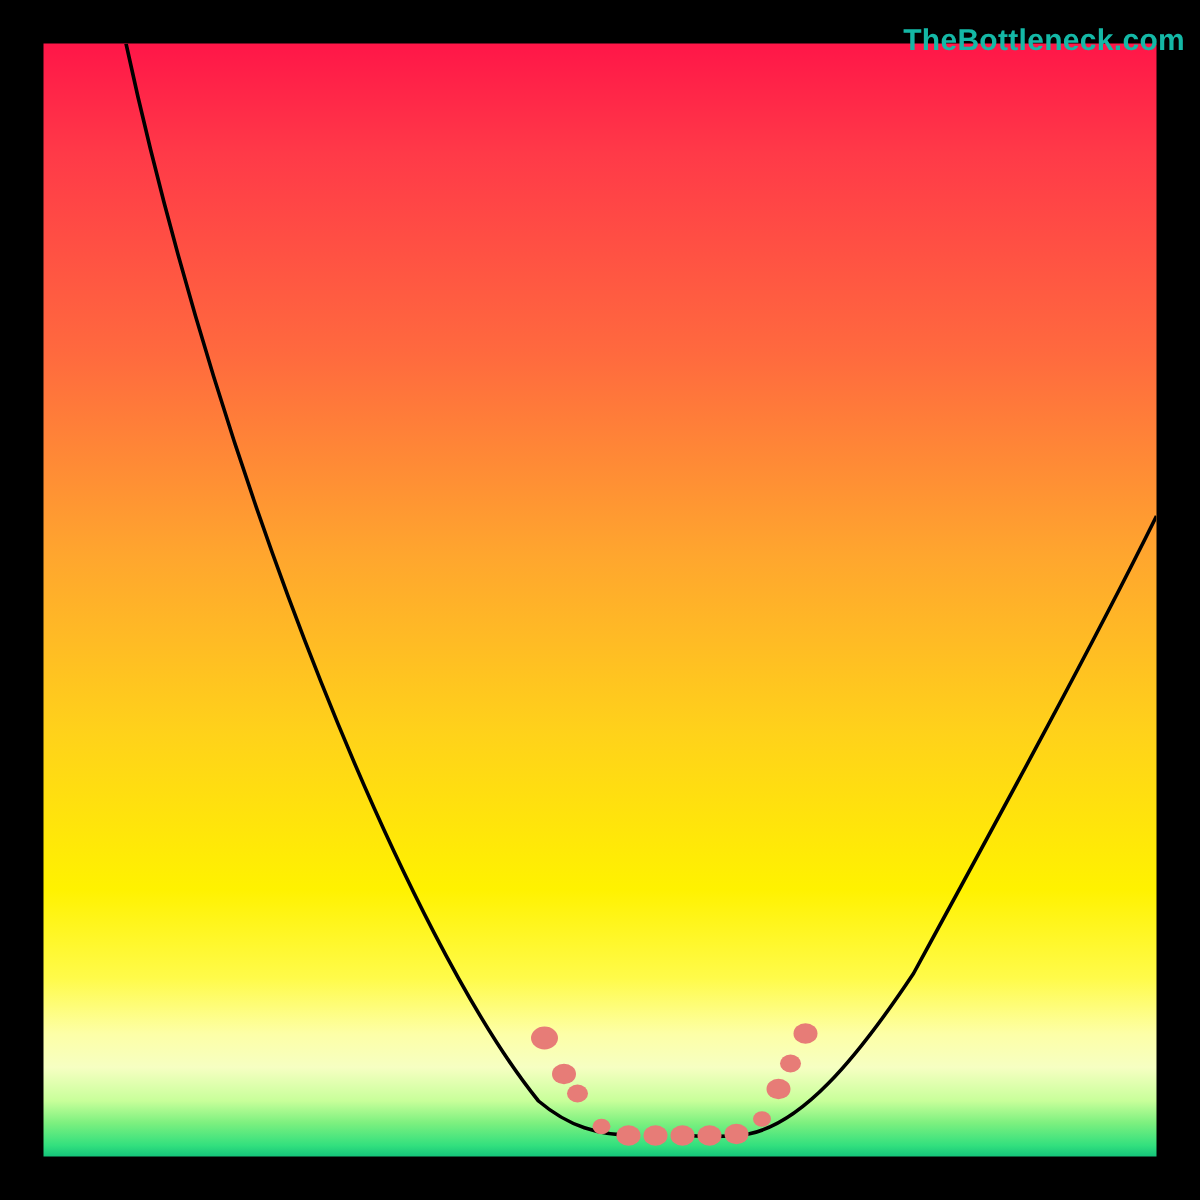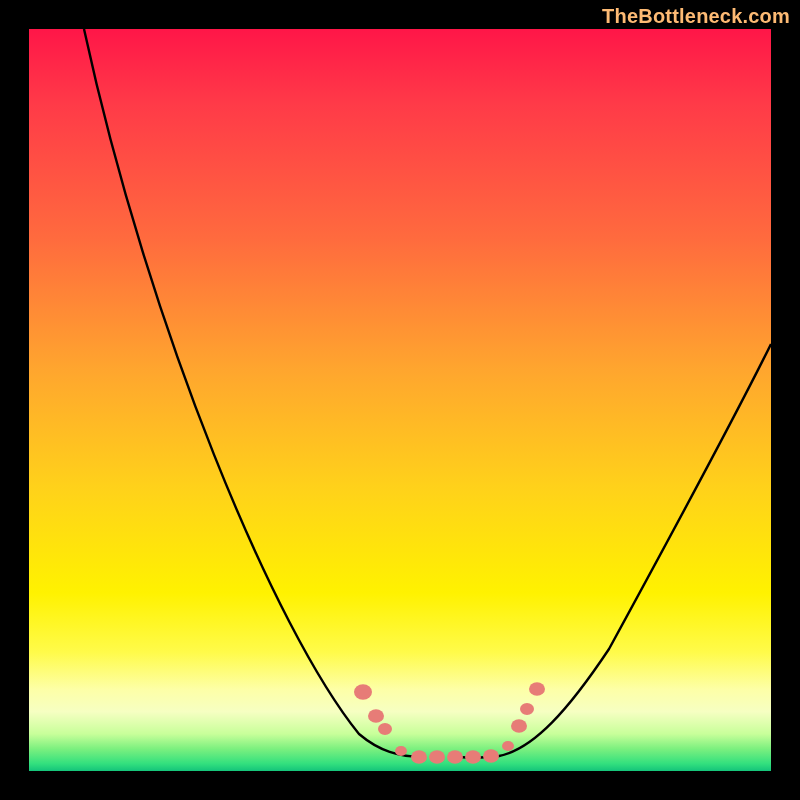--- a/index.html
+++ b/index.html
@@ -31,23 +31,23 @@
       #fdffa7 89%,
       #f6ffc2 92%,
       #c8ff9a 95%,
       #7cf07f 97%,
       #33e07e 99%,
       #14c47a 100%
     );
   }
   .watermark {
     position: absolute;
-    top: 5px;
+    top: 16px;
     right: 10px;
-    color: #fdba74;
+    color: #14b8a6;
     font-size: 20px;
     font-weight: 600;
     letter-spacing: 0.2px;
     z-index: 5;
   }
   svg.curves {
     position: absolute;
     left: 0; top: 0;
     width: 742px;
     height: 742px;

